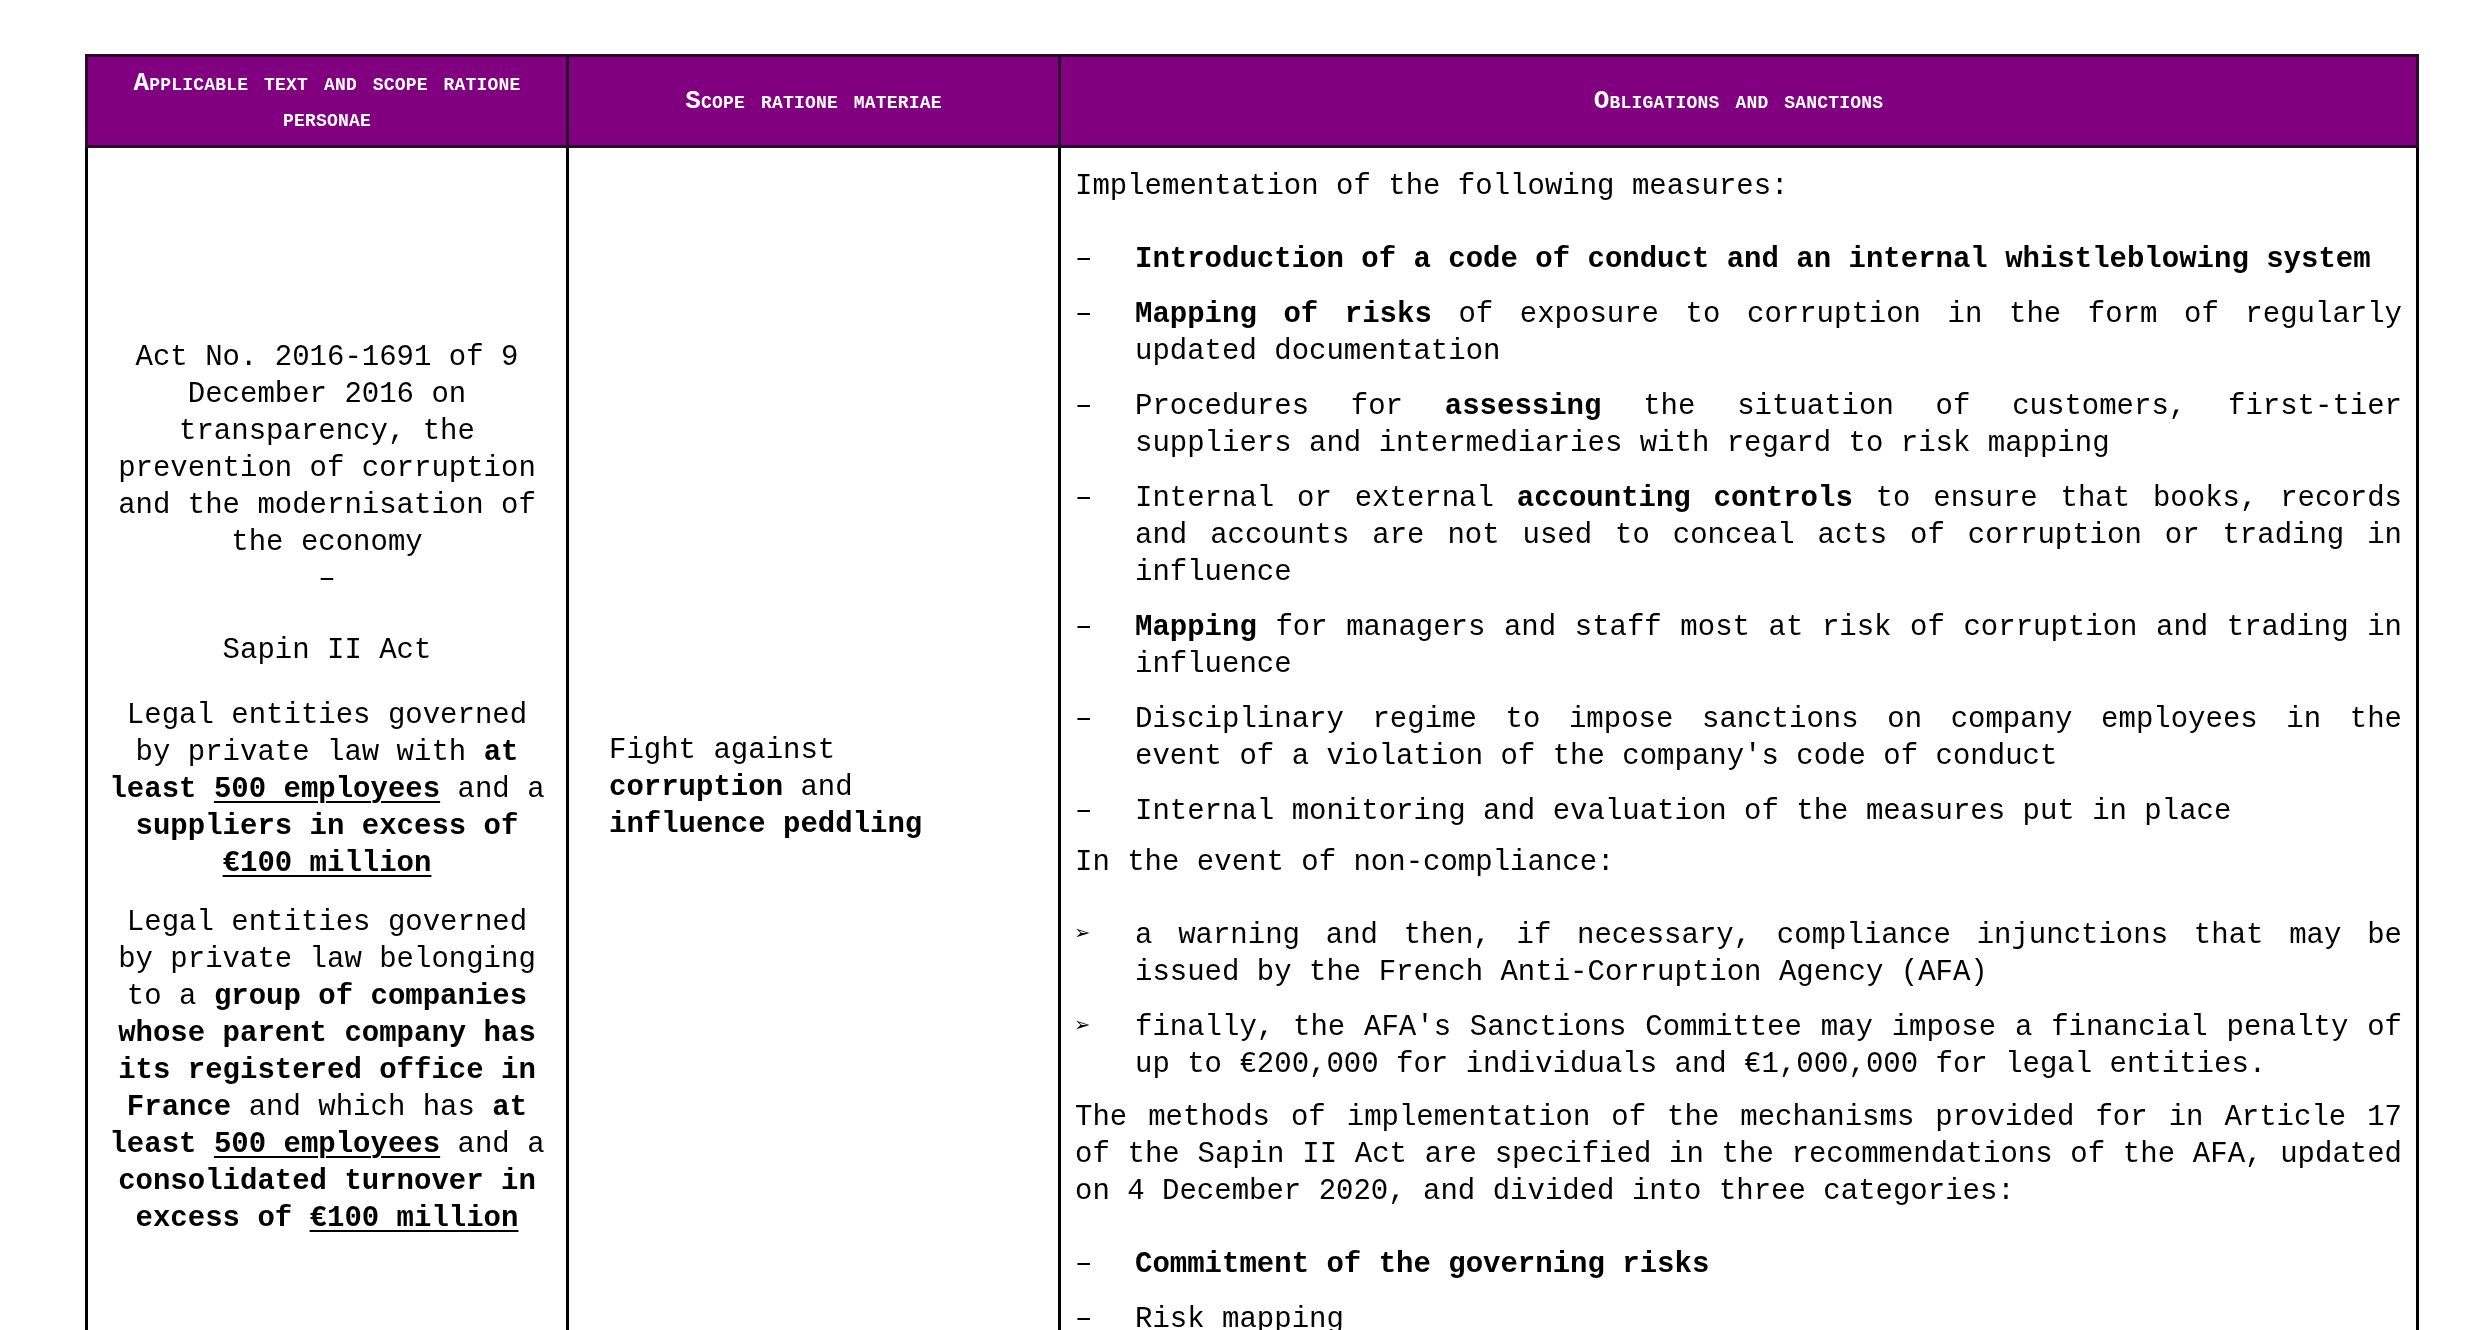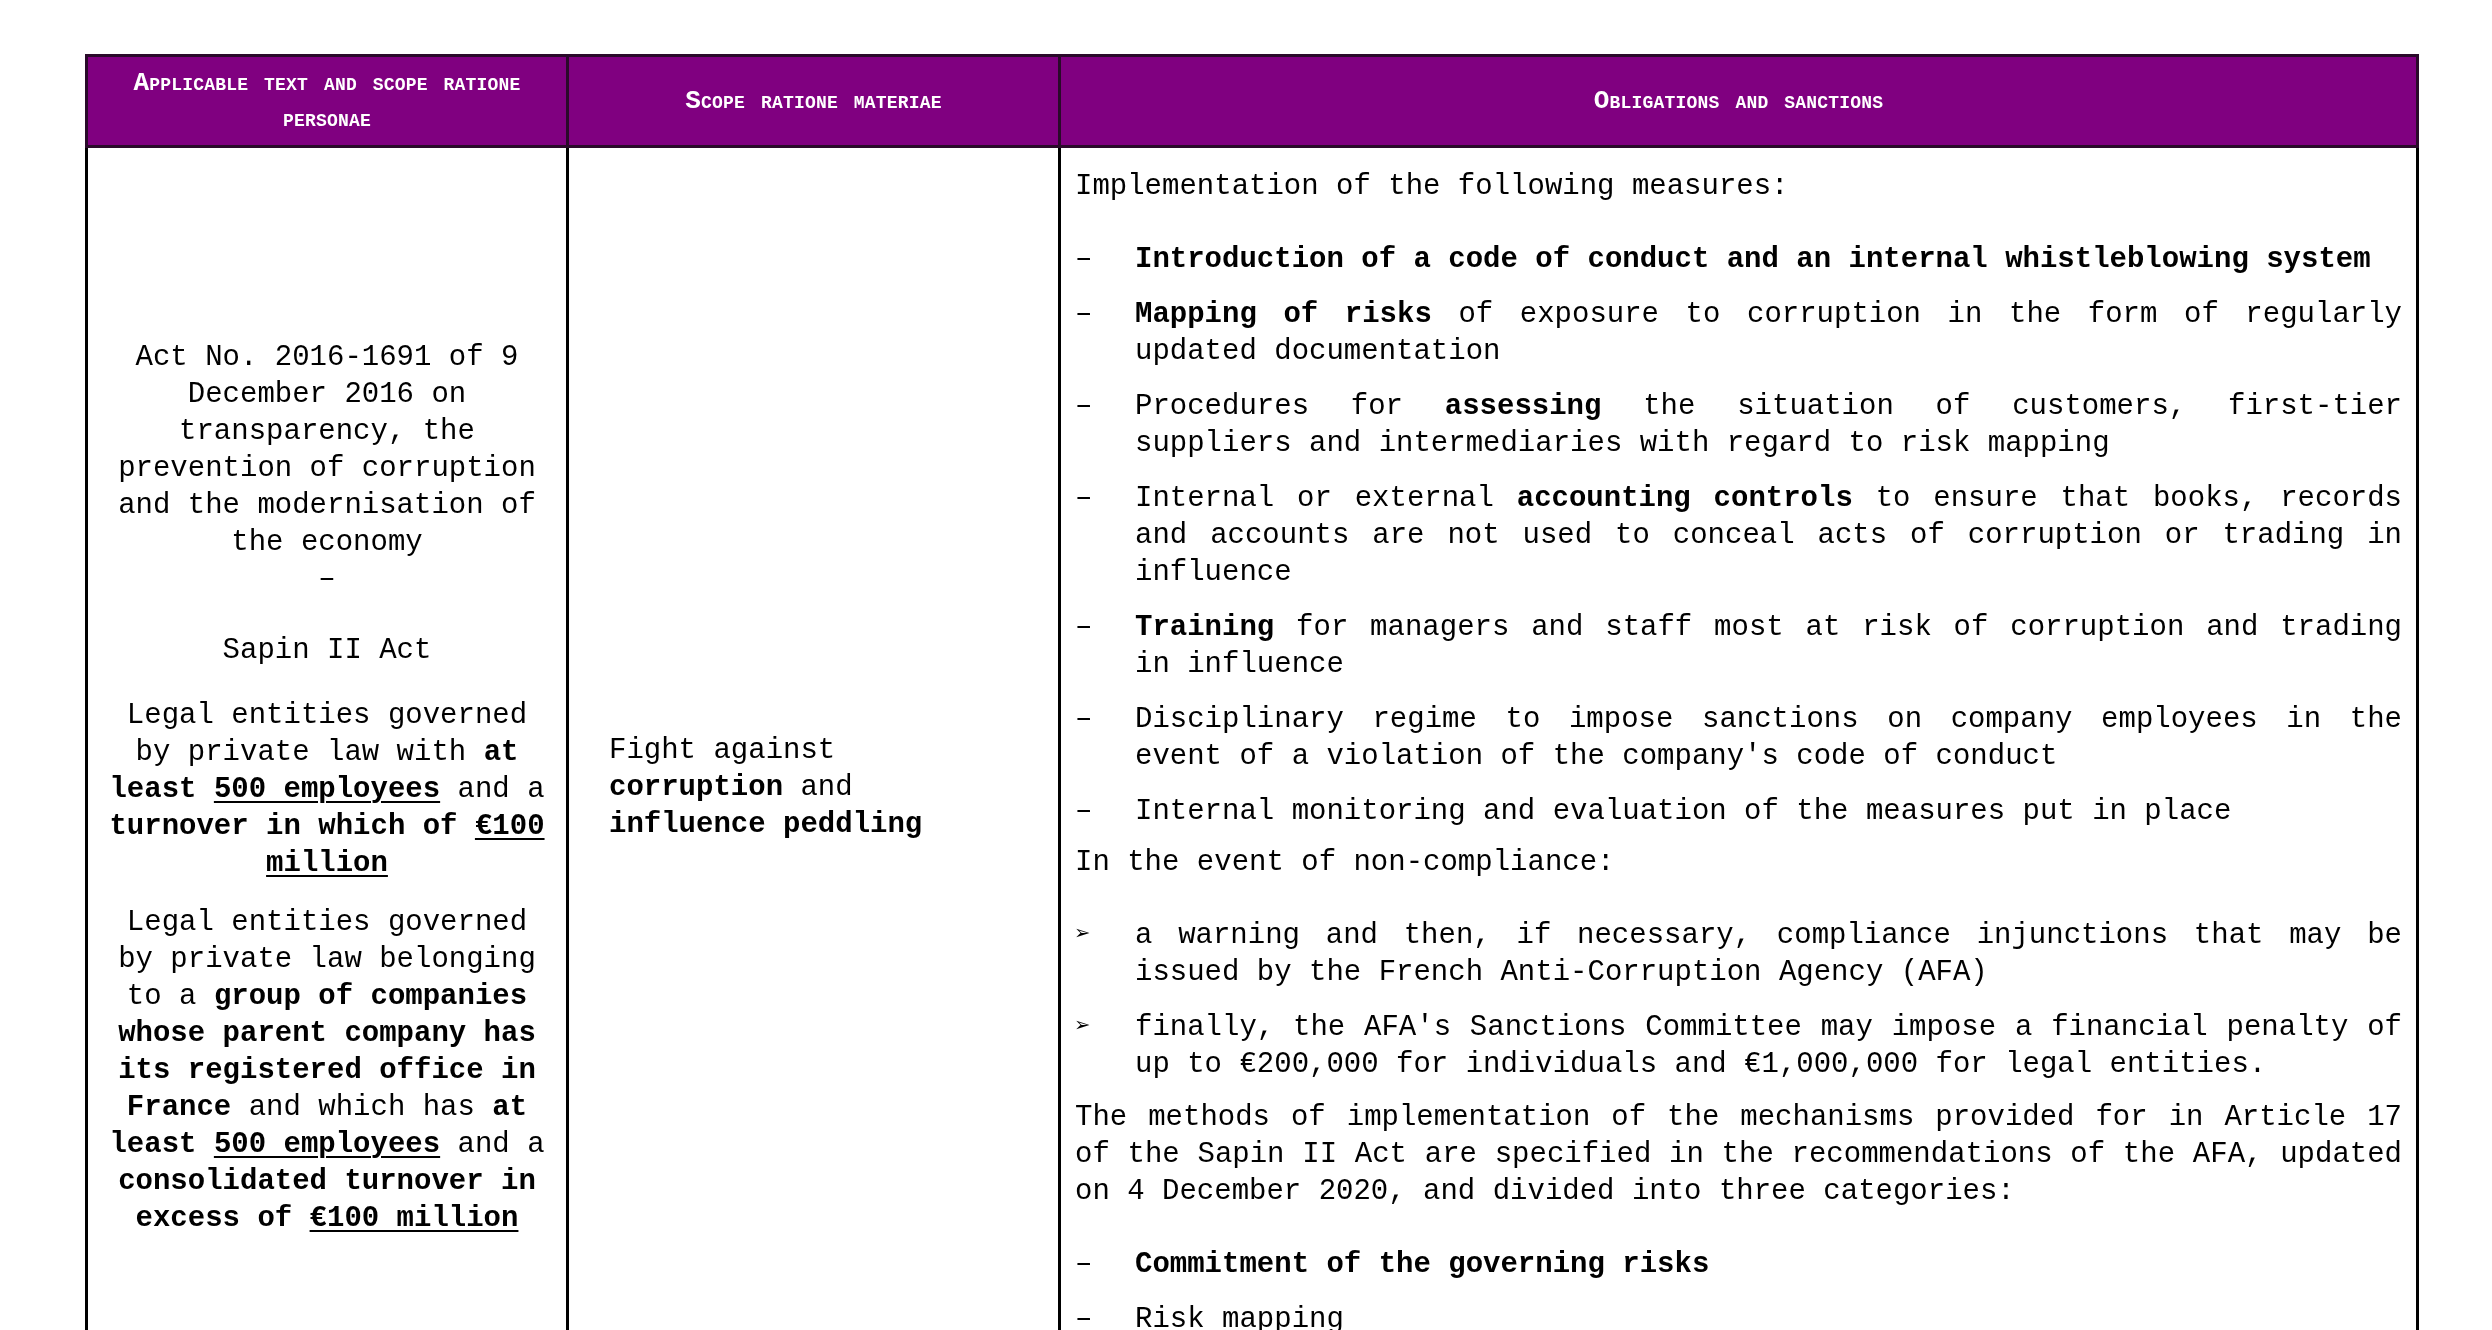--- a/index.html
+++ b/index.html
@@ -42,21 +42,21 @@
       <th>Scope ratione materiae</th>
       <th>Obligations and sanctions</th>
     </tr>
   </thead>
   <tbody>
     <tr>
       <td class="c1">
         <p style="margin-bottom:0">Act No. 2016-1691 of 9 December 2016 on transparency, the prevention of corruption and the modernisation of the economy</p>
         <p class="dash">–</p>
         <p style="margin-bottom:28px">Sapin II Act</p>
-        <p style="margin-bottom:22px"><span>Legal entities governed by private law with </span><b>at least </b><b><u>500 employees</u></b><span> and a </span><b>turnover in which of </b><b><u>€100 million</u></b></p>
+        <p style="margin-bottom:22px"><span>Legal entities governed by private law with </span><b>at least </b><b><u>500 employees</u></b><span> and a </span><b>suppliers in excess of </b><b><u>€100 million</u></b></p>
         <p style="margin-bottom:0"><span>Legal entities governed by private law belonging to a </span><b>group of companies whose parent company has its registered office in France</b><span> and which has </span><b>at least </b><b><u>500 employees</u></b><span> and a </span><b>consolidated turnover in excess of </b><b><u>€100 million</u></b></p>
       </td>
       <td class="c2">
         <span>Fight against </span><b>corruption</b><span> and </span><b>influence peddling</b>
       </td>
       <td class="c3">
         <p class="intro">Implementation of the following measures:</p>
         <div id="measures">
             <div class="item">
               <span class="mk">–</span>
@@ -69,21 +69,21 @@
             <div class="item">
               <span class="mk">–</span>
               <span class="tx"><span>Procedures for </span><b>assessing</b><span> the situation of customers, first-tier suppliers and intermediaries with regard to risk mapping</span></span>
             </div>
             <div class="item">
               <span class="mk">–</span>
               <span class="tx"><span>Internal or external </span><b>accounting controls</b><span> to ensure that books, records and accounts are not used to conceal acts of corruption or trading in influence</span></span>
             </div>
             <div class="item">
               <span class="mk">–</span>
-              <span class="tx"><b>Training</b><span> for managers and staff most at risk of corruption and trading in influence</span></span>
+              <span class="tx"><b>Mapping</b><span> for managers and staff most at risk of corruption and trading in influence</span></span>
             </div>
             <div class="item">
               <span class="mk">–</span>
               <span class="tx"><span>Disciplinary regime to impose sanctions on company employees in the event of a violation of the company's code of conduct</span></span>
             </div>
             <div class="item">
               <span class="mk">–</span>
               <span class="tx"><span>Internal monitoring and evaluation of the measures put in place</span></span>
             </div>
           </div>

